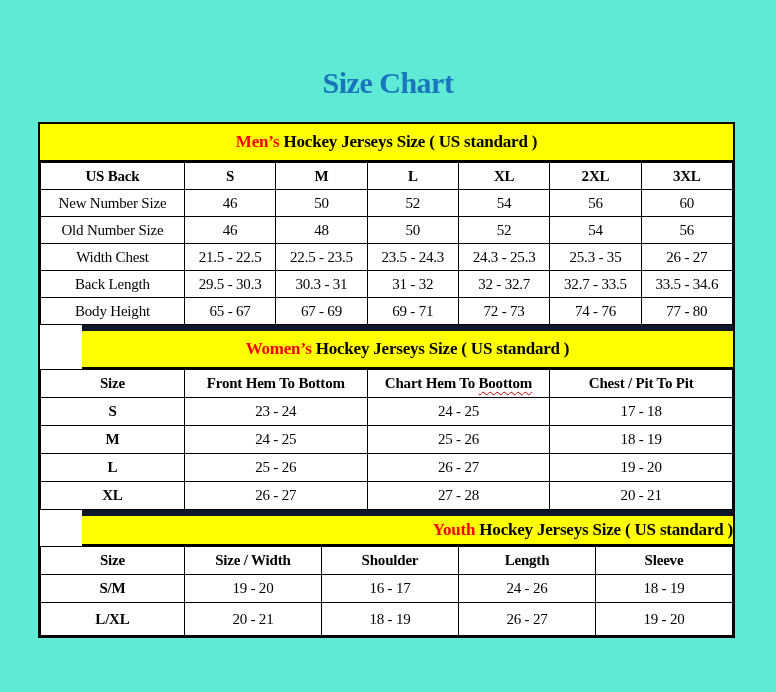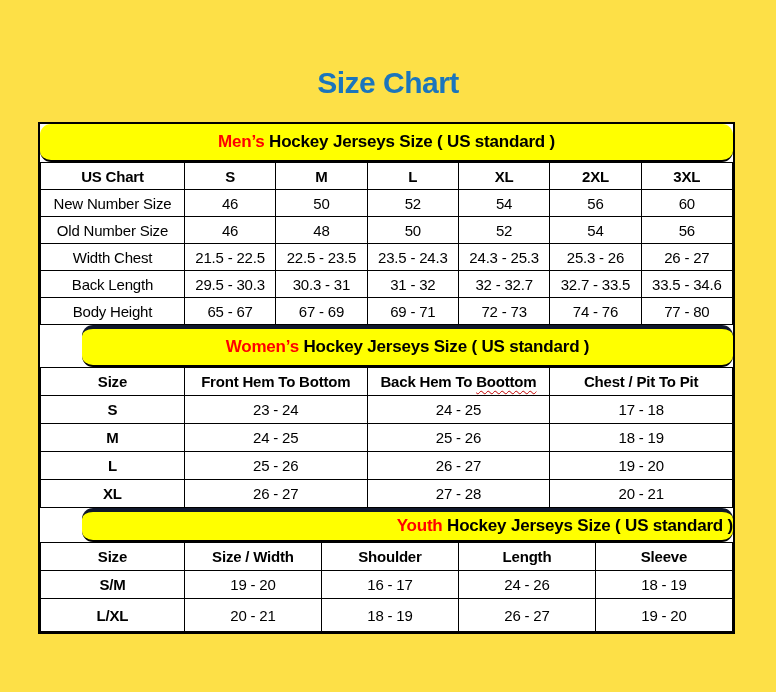--- a/index.html
+++ b/index.html
@@ -1,21 +1,21 @@
 <!DOCTYPE html>
 <html><head>
 <meta charset="utf-8">
 <style>
   html, body { margin: 0; padding: 0; background: #ffffff; }
   .page {
     position: relative;
     width: 776px;
     height: 692px;
-    background: #fde047;
-    font-family: Liberation Sans, sans-serif;
+    background: #5eead4;
+    font-family: Liberation Serif, serif;
     color: #000;
     overflow: hidden;
   }
   .title {
     position: absolute;
     top: 66px;
     left: 0;
     width: 776px;
     margin: 0;
     text-align: center;
@@ -36,23 +36,22 @@
   .band {
     background: #FFFF00;
     border-bottom: 2px solid #000;
     height: 36px;
     line-height: 36px;
     text-align: center;
     font-size: 17px;
     font-weight: bold;
     letter-spacing: -0.2px;
     white-space: pre;
-    border-radius: 11px;
-  }
-  .band.mid { border-top: 4px solid #0f172a; margin-left: 42px; }
+  }
+  .band.mid { border-top: 6px solid #0f172a; margin-left: 42px; }
   .band.small { height: 28px; line-height: 28px; text-align: right; }
   .band .hl { color: #FF0000; }
   table {
     width: 100%;
     border-collapse: collapse;
     table-layout: fixed;
   }
   td {
     border: 1px solid #000;
     text-align: center;
@@ -93,21 +92,21 @@
         <col style="width:20.8%">
           <col style="width:13.2%">
           <col style="width:13.2%">
           <col style="width:13.2%">
           <col style="width:13.2%">
           <col style="width:13.2%">
           <col style="width:13.2%">
       </colgroup>
       <tbody>
         <tr class="hdr">
-          <td>US Chart</td>
+          <td>US Back</td>
           <td>S</td>
           <td>M</td>
           <td>L</td>
           <td>XL</td>
           <td>2XL</td>
           <td>3XL</td>
         </tr>
         <tr>
           <td>New Number Size</td>
           <td>46</td>
@@ -125,21 +124,21 @@
           <td>52</td>
           <td>54</td>
           <td>56</td>
         </tr>
         <tr>
           <td>Width Chest</td>
           <td>21.5 - 22.5</td>
           <td>22.5 - 23.5</td>
           <td>23.5 - 24.3</td>
           <td>24.3 - 25.3</td>
-          <td>25.3 - 26</td>
+          <td>25.3 - 35</td>
           <td>26 - 27</td>
         </tr>
         <tr>
           <td>Back Length</td>
           <td>29.5 - 30.3</td>
           <td>30.3 - 31</td>
           <td>31 - 32</td>
           <td>32 - 32.7</td>
           <td>32.7 - 33.5</td>
           <td>33.5 - 34.6</td>
@@ -162,21 +161,21 @@
       <colgroup>
         <col style="width:20.8%">
           <col style="width:26.4%">
           <col style="width:26.4%">
           <col style="width:26.4%">
       </colgroup>
       <tbody>
         <tr class="hdr">
           <td>Size</td>
           <td>Front Hem To Bottom</td>
-          <td><span>Back Hem To </span><span class="typo">Boottom</span></td>
+          <td><span>Chart Hem To </span><span class="typo">Boottom</span></td>
           <td>Chest / Pit To Pit</td>
         </tr>
         <tr>
           <td class="lbl-bold">S</td>
           <td>23 - 24</td>
           <td>24 - 25</td>
           <td>17 - 18</td>
         </tr>
         <tr>
           <td class="lbl-bold">M</td>

